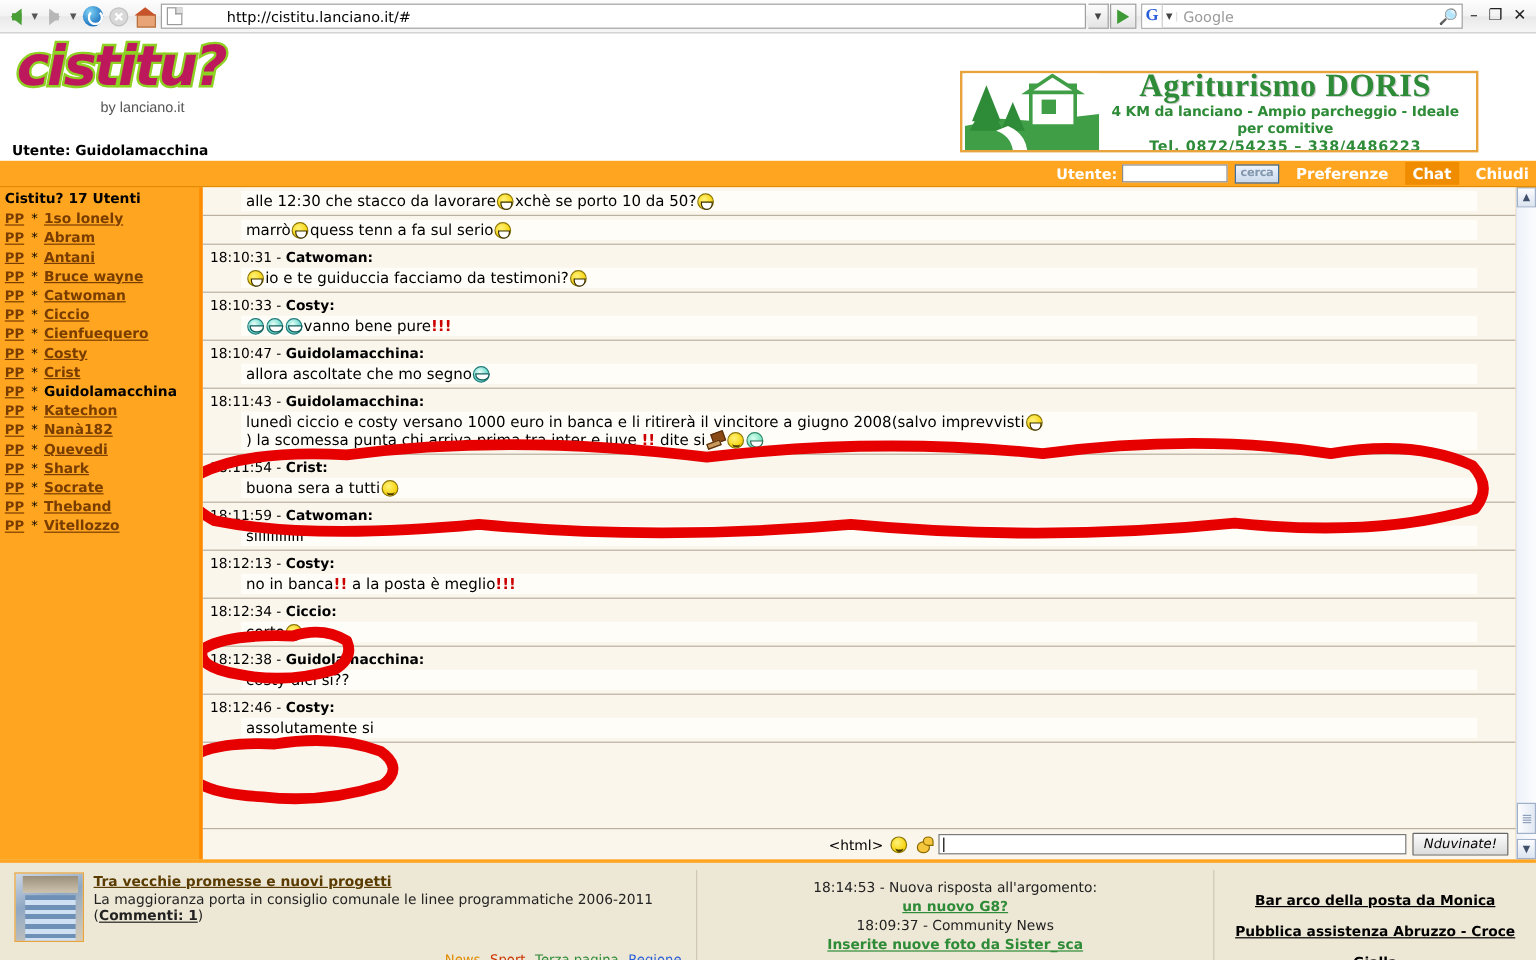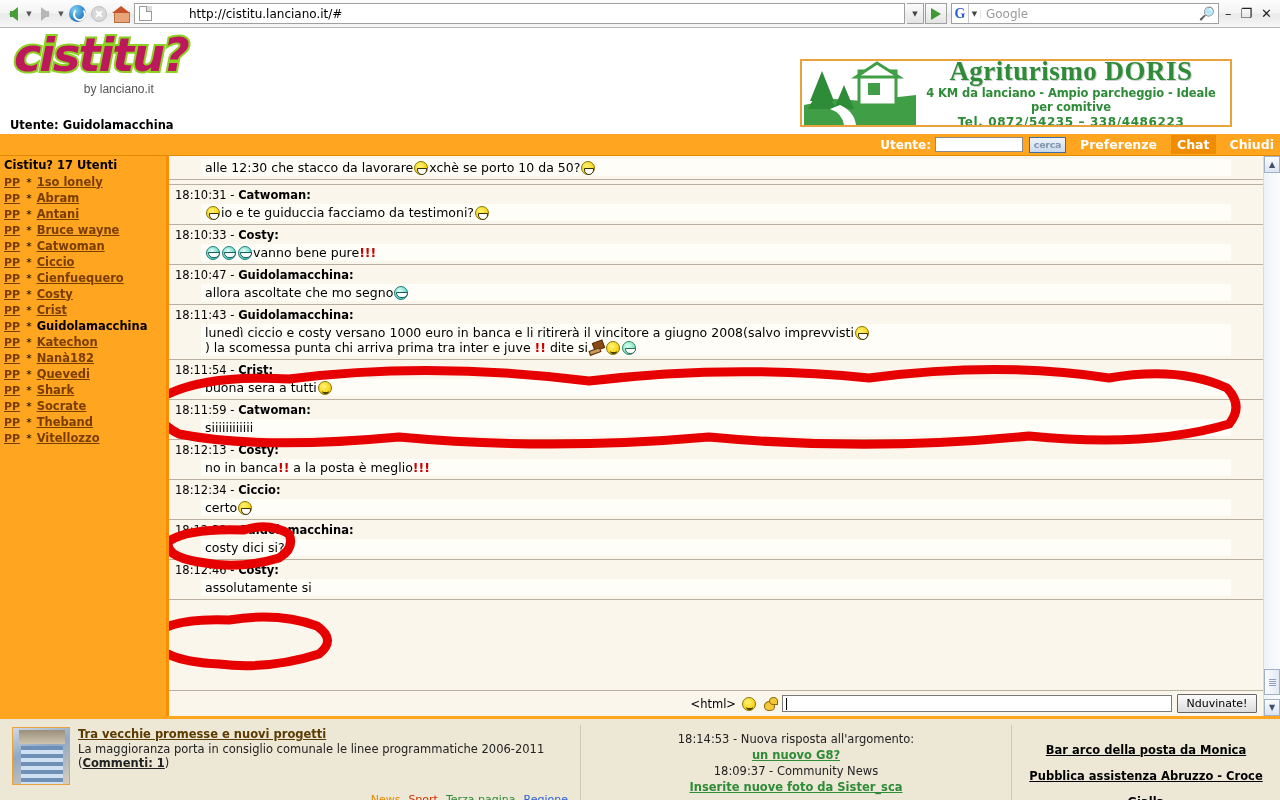--- a/index.html
+++ b/index.html
@@ -307,21 +307,21 @@
     position: relative;
   }
   .ci-caret {
     position: absolute; left: 3px; top: 2px; width: 1px; height: 12px; background: #000;
   }
   .ci-btn {
     width: 80px; height: 19px;
     background: linear-gradient(to bottom,#fbfbfb,#dcdcdc);
     border: 1px solid #666; border-radius: 1px;
     font-size: 11px; color: #000;
-    display: flex; align-items: center; justify-content: center;
+    display: flex; align-items: center; justify-content: center; font-style: italic;
   }
 
   
   .sbar {
     width: 17px; background: #f0f4fb; border-left: 1px solid #d5dbe6;
     display: flex; flex-direction: column; flex: none;
   }
   .sb-btn {
     height: 17px; background: linear-gradient(to bottom,#fbfcfe,#dbe4f0);
     border: 1px solid #9fb0c8; display: flex; align-items: center; justify-content: center;
@@ -552,20 +552,26 @@
       <div id="msg-list">
           <div class="msg">
             <div class="msg-body">
               <span>alle 12:30 che stacco da lavorare</span>
               <span class="emo laugh"></span>
               <span>xchè se porto 10 da 50?</span>
               <span class="emo laugh"></span>
             </div>
           </div>
           <div class="msg">
+            <div class="msg-body">
+              <span>marrò</span>
+              <span class="emo laugh"></span>
+              <span> quess tenn a fa sul serio</span>
+              <span class="emo laugh"></span>
+            </div>
           </div>
           <div class="msg">
             <div class="msg-head"><span>18:10:31 - </span><b>Catwoman:</b></div>
             <div class="msg-body">
               <span class="emo laugh"></span>
               <span> io e te guiduccia facciamo da testimoni?</span>
               <span class="emo laugh"></span>
             </div>
           </div>
           <div class="msg">

